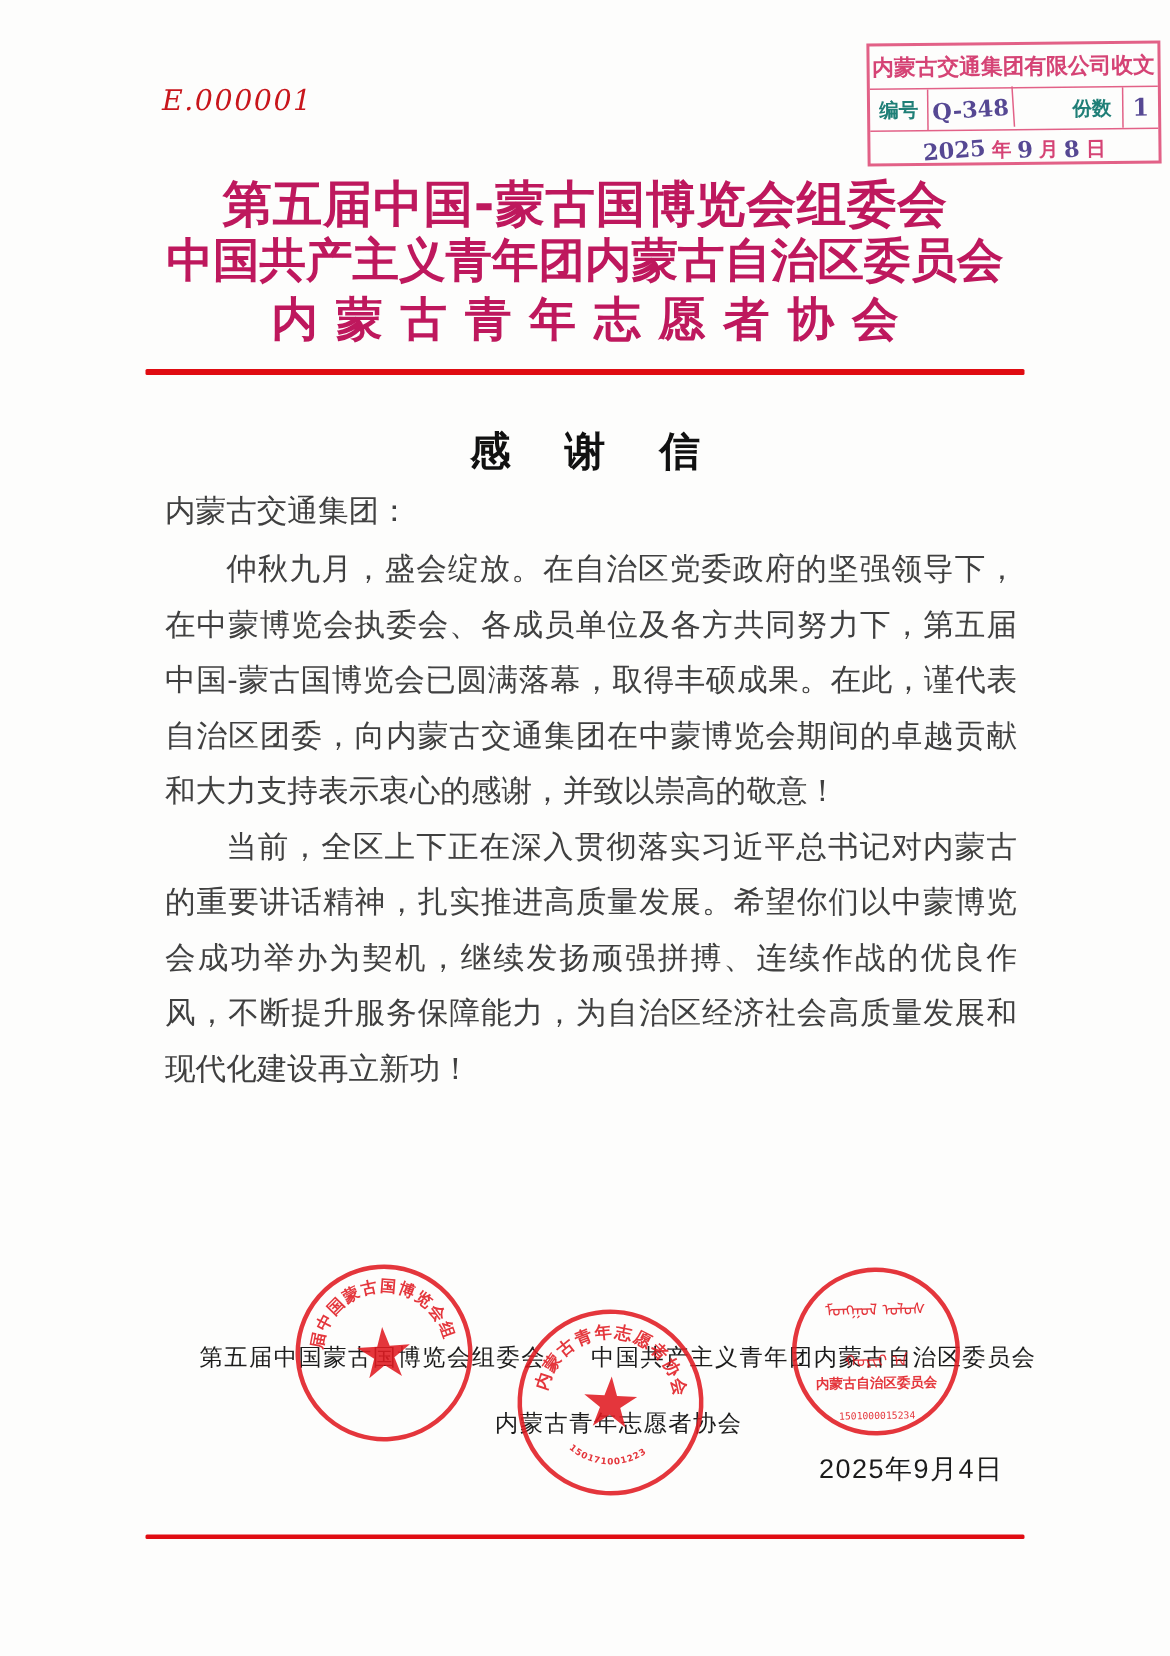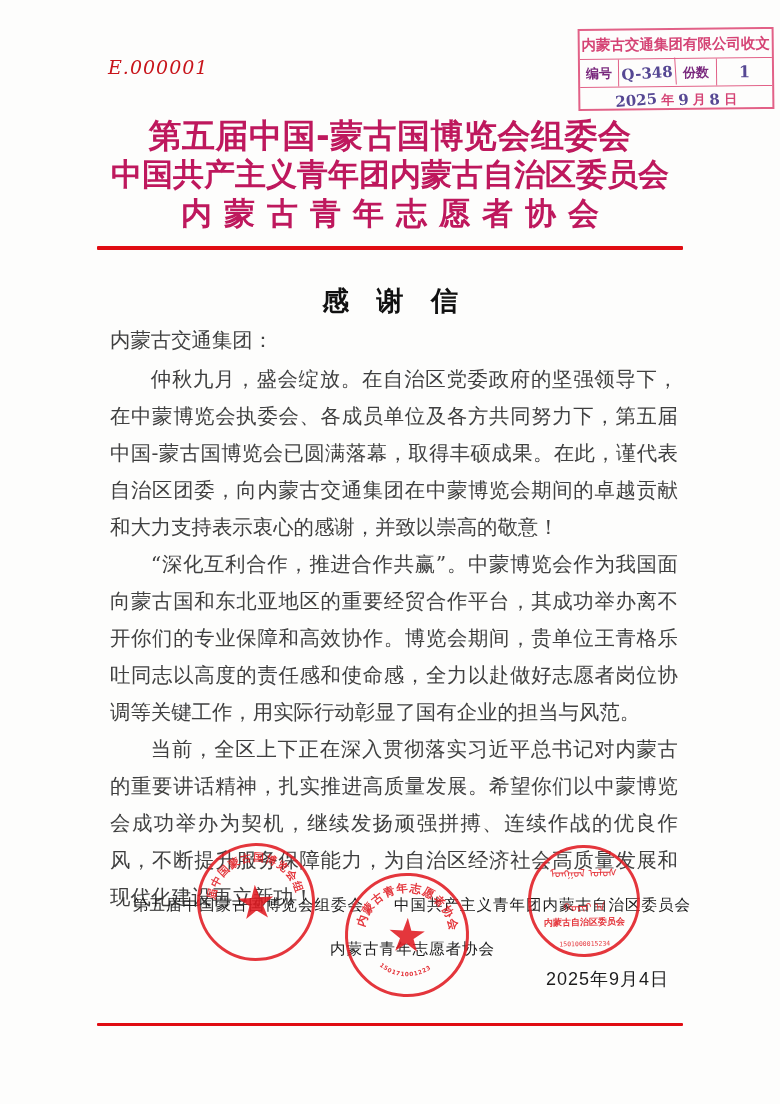--- a/index.html
+++ b/index.html
@@ -36,26 +36,26 @@
     display:flex;align-items:center;justify-content:center;
     font-size:14.5px;font-weight:bold;color:#d2366b;
     letter-spacing:0px;white-space:nowrap;
     font-family:"DejaVu Sans","Liberation Sans",sans-serif;
   }
   .receipt-row2{
     height:27px;border-bottom:1.5px solid #e0567f;
     display:flex;align-items:stretch;
   }
   .rc{display:flex;align-items:center;justify-content:center;
-      font-size:13px;color:#701a75;font-weight:bold;}
+      font-size:13px;color:#0f766e;font-weight:bold;}
   .rc-label{width:38px;border-right:1.5px solid #e0567f;}
   .rc-val{width:56px;border-right:1.5px solid #e0567f;
       font-family:"DejaVu Serif","Liberation Serif",serif;
       font-size:15px;color:#4a3b8c;transform:rotate(-3deg);}
-  .rc-label2{width:40px;border-right:1.5px solid #e0567f;}
+  .rc-label2{width:40px;border-right:1.5px solid #e0567f;padding-left:32px;}
   .rc-val2{flex:1;font-family:"DejaVu Serif","Liberation Serif",serif;
       font-size:16px;color:#4a3b8c;}
   .receipt-row3{
     height:25px;display:flex;align-items:center;
     justify-content:center;gap:4px;
     font-size:13px;color:#d2366b;font-weight:bold;
   }
   .hw{font-family:"DejaVu Serif","Liberation Serif",serif;
       color:#4a3b8c;font-size:15px;transform:rotate(-4deg);
       display:inline-block;}
@@ -82,21 +82,21 @@
     position:absolute;left:97px;width:586px;top:1023px;
     height:3px;background:#e00c12;border-radius:1px;
   }
   
   .doc-title{
     position:absolute;left:0;right:0;top:283px;
     text-align:center;
     font-size:27px;font-weight:bold;letter-spacing:10px;
     padding-left:10px;
     color:#111;
-    font-family:Liberation Sans, sans-serif;
+    font-family:Liberation Mono, monospace;
   }
   
   .body-text{
     position:absolute;left:110px;top:322px;
     width:568px;
     font-family:"DejaVu Serif","Liberation Serif",serif;
     font-size:20.4px;
     line-height:37px;
     color:#404040;
     text-align:justify;
@@ -209,21 +209,20 @@
     <div class="hdr-line hdr2">中国共产主义青年团内蒙古自治区委员会</div>
     <div class="hdr-line hdr3">内蒙古青年志愿者协会</div>
   </div>
   <div class="rule-top"></div>
 
   <div class="doc-title">感 谢 信</div>
 
   <div class="body-text">
     <p class="salutation">内蒙古交通集团：</p>
     <p class="para">仲秋九月，盛会绽放。在自治区党委政府的坚强领导下，在中蒙博览会执委会、各成员单位及各方共同努力下，第五届中国-蒙古国博览会已圆满落幕，取得丰硕成果。在此，谨代表自治区团委，向内蒙古交通集团在中蒙博览会期间的卓越贡献和大力支持表示衷心的感谢，并致以崇高的敬意！</p>
-    <p class="para">“深化互利合作，推进合作共赢”。中蒙博览会作为我国面向蒙古国和东北亚地区的重要经贸合作平台，其成功举办离不开你们的专业保障和高效协作。博览会期间，贵单位王青格乐吐同志以高度的责任感和使命感，全力以赴做好志愿者岗位协调等关键工作，用实际行动彰显了国有企业的担当与风范。</p>
     <p class="para">当前，全区上下正在深入贯彻落实习近平总书记对内蒙古的重要讲话精神，扎实推进高质量发展。希望你们以中蒙博览会成功举办为契机，继续发扬顽强拼搏、连续作战的优良作风，不断提升服务保障能力，为自治区经济社会高质量发展和现代化建设再立新功！</p>
   </div>
 
   <div class="sign-area">
 
     <div class="sig-line sig-1">第五届中国蒙古国博览会组委会</div>
     <div class="sig-line sig-3">中国共产主义青年团内蒙古自治区委员会</div>
     <div class="sig-line sig-2">内蒙古青年志愿者协会</div>
 
     <div class="seal seal-1">

